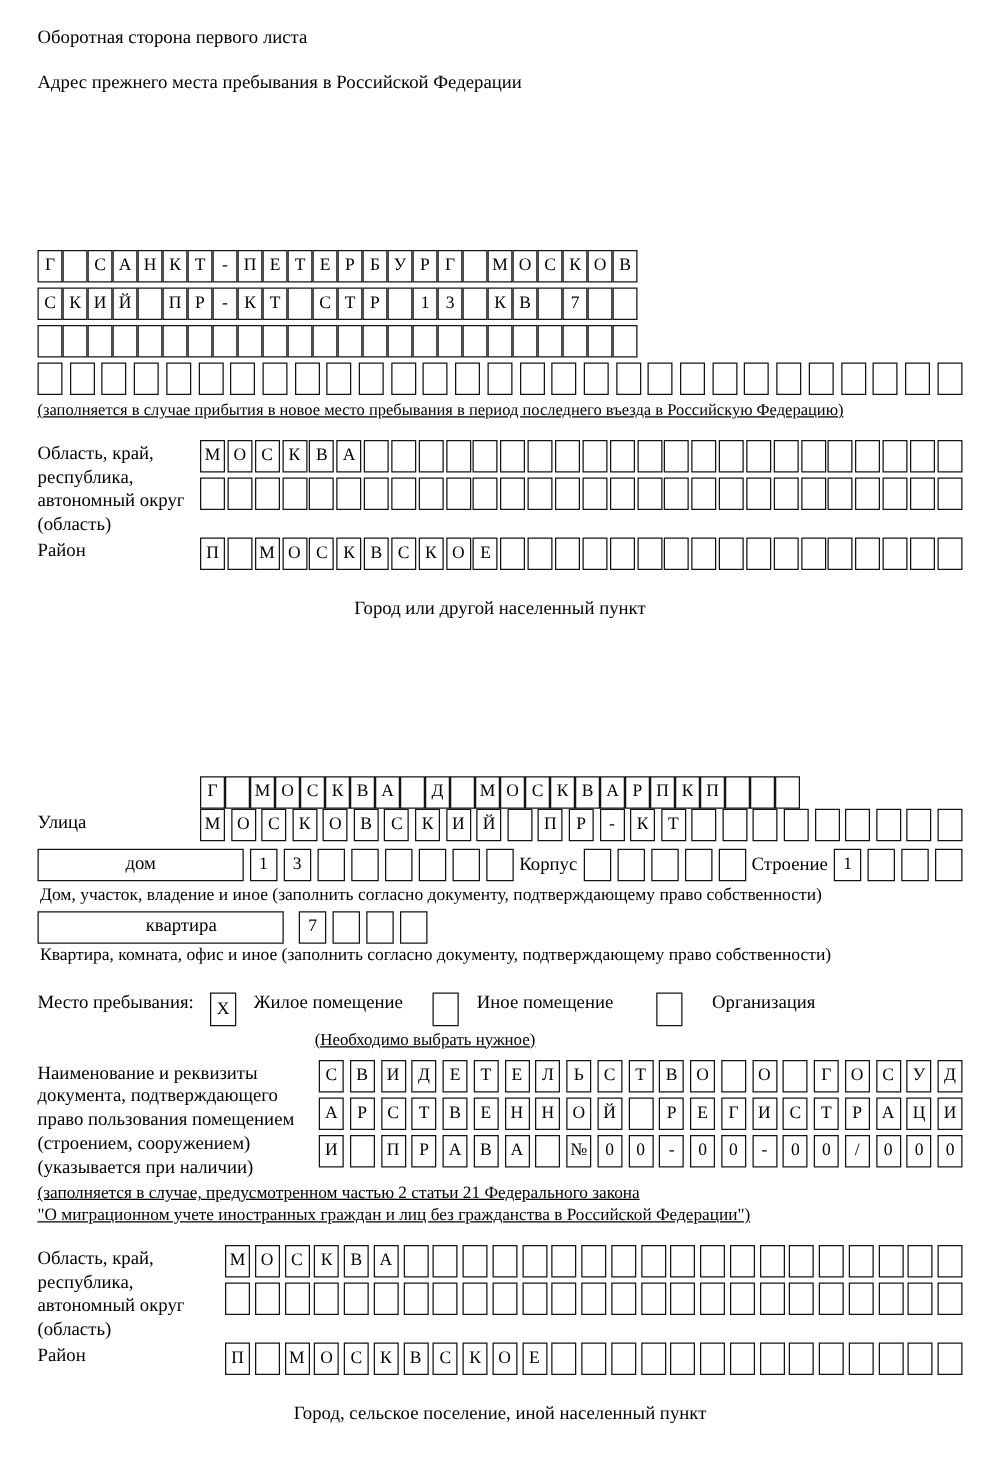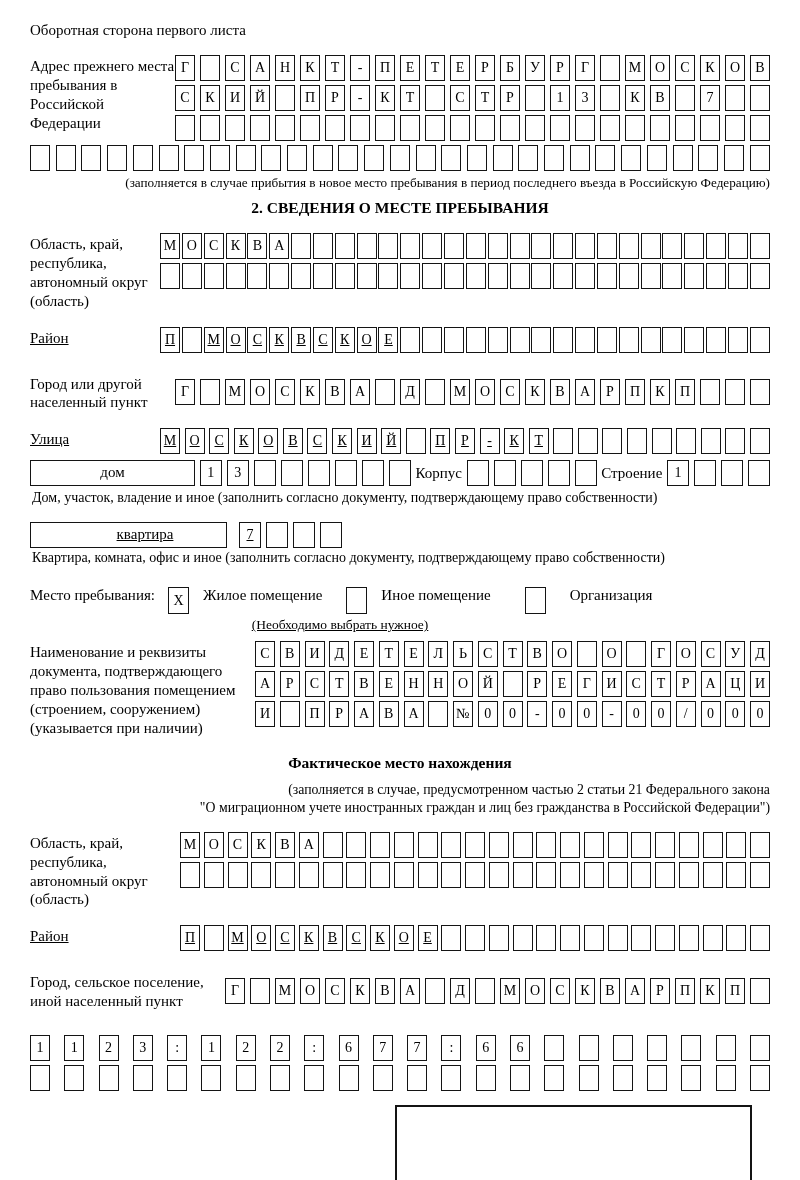--- a/index.html
+++ b/index.html
@@ -6,21 +6,21 @@
   html,body { background:#fff; }
   body {
     width:800px; height:1180px; overflow:hidden;
     font-family:"Liberation Serif","DejaVu Serif",serif;
     color:#000; font-size:15px;
   }
   .page { width:800px; padding:0 30px; }
   .header-note { margin-top:22px; text-align:left; padding-right:8px; font-size:15px; }
 
   .field { display:flex; align-items:flex-start;margin-top:16px; }
-  .field.vcenter { align-items:center; }
+  .field.vcenter { align-items:center;flex-direction:column; }
   .flabel { flex:0 0 auto; font-size:15px; line-height:1.26; padding-top:2px; }
   .w130 { flex-basis:130px; } .w145 { flex-basis:145px; } .w150 { flex-basis:150px; }
   .w195 { flex-basis:195px; } .w200 { flex-basis:200px; } .w225 { flex-basis:225px; }
   .rows { flex:1 1 auto; min-width:0; }
 
   .boxrow { display:flex; justify-content:space-between; margin-bottom:4px; }
   .cell {
     flex:0 0 20px; width:20px; height:26px;
     border:1.7px solid #141414;
     font-size:14px; line-height:23px; text-align:center;
@@ -28,25 +28,25 @@
   .cellgroup { display:flex; gap:5px; }
   .cellgroup .cell { flex:0 0 22px; width:22px; }
 
   .namebox {
     border:1.7px solid #141414; height:26px;
     text-align:center; line-height:23px; font-size:15px; flex:0 0 auto;
   }
   .nb165 { width:165px; } .nb197 { width:197px;padding-left:33px; }
   .inline-label { font-size:15px; line-height:26px; }
 
-  .caption-center { text-align:right; font-size:13.2px; margin:2px 0 0 0; }
+  .caption-center { text-align:left; font-size:13.2px; margin:2px 0 0 0;text-decoration:underline; }
   .caption-left { text-align:left; font-size:14px; margin:2px 0 4px 2px; }
   .section-title { text-align:center; font-weight:bold; font-size:15.5px; margin:8px 0 10px 0; }
 
-  .mt6 { margin-top:6px; } .mt4 { margin-top:16px;text-decoration:underline; } .mt8 { margin-top:8px; } .mt16 { margin-top:16px; }
+  .mt6 { margin-top:6px; } .mt4 { margin-top:0; } .mt8 { margin-top:8px; } .mt16 { margin-top:16px;flex-direction:column; }
 
   .stayrow { display:flex; margin-top:21px; }
   .cbox {
     display:inline-block; width:21px; height:27px; border:1.7px solid #141414;
     text-align:center; line-height:25px; font-size:14px; flex:0 0 auto;
     margin:0 14px 0 13px;
   }
   .cbox.ml22 { margin-left:24px; } .cbox.ml32 { margin-left:34px; }
   .stay-note { text-align:center; width:420px; margin:3px 0 0 100px; font-size:13.5px;text-decoration:underline; }
 
@@ -171,21 +171,20 @@
       <span class="cell"></span>
       <span class="cell"></span>
       <span class="cell"></span>
       <span class="cell"></span>
       <span class="cell"></span>
       <span class="cell"></span>
       <span class="cell"></span>
     </div>
   <div class="caption-center">(заполняется в случае прибытия в новое место пребывания в период последнего въезда в Российскую Федерацию)</div>
 
-  <div class="section-title">2. СВЕДЕНИЯ О МЕСТЕ ПРЕБЫВАНИЯ</div>
 
   <div class="field">
     <div class="flabel w130">Область, край, республика, автономный округ (область)</div>
     <div class="rows">
       <div class="boxrow">
           <span class="cell">М</span>
           <span class="cell">О</span>
           <span class="cell">С</span>
           <span class="cell">К</span>
           <span class="cell">В</span>
@@ -467,21 +466,20 @@
           <span class="cell">0</span>
           <span class="cell">0</span>
           <span class="cell">/</span>
           <span class="cell">0</span>
           <span class="cell">0</span>
           <span class="cell">0</span>
         </div>
     </div>
   </div>
 
-  <div class="section-title mt16">Фактическое место нахождения</div>
   <div class="caption-center" style="font-size:13.8px">(заполняется в случае, предусмотренном частью 2 статьи 21 Федерального закона</div>
   <div class="caption-center" style="font-size:13.8px; margin-bottom:8px">"О миграционном учете иностранных граждан и лиц без гражданства в Российской Федерации")</div>
 
   <div class="field">
     <div class="flabel w150">Область, край, республика, автономный округ (область)</div>
     <div class="rows">
       <div class="boxrow">
           <span class="cell">М</span>
           <span class="cell">О</span>
           <span class="cell">С</span>

